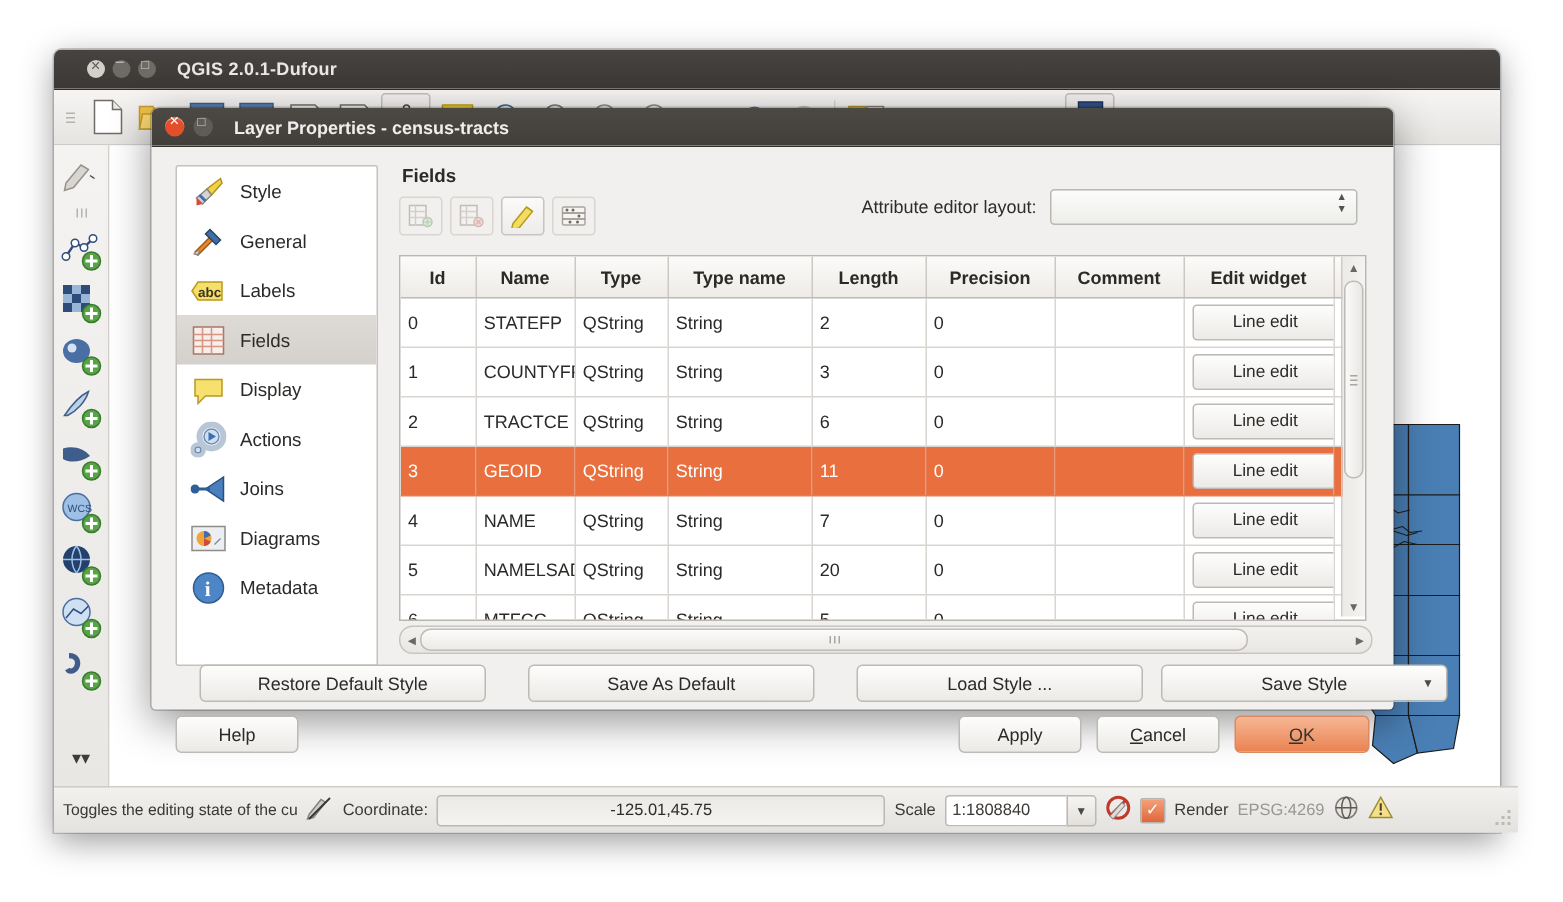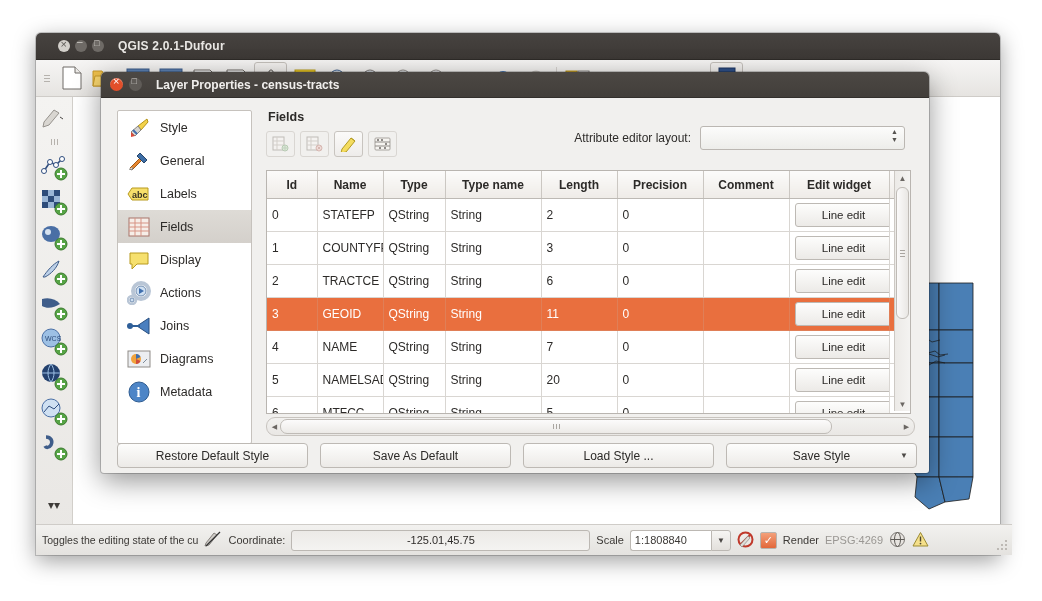--- a/index.html
+++ b/index.html
@@ -177,21 +177,21 @@
   .hs-thumb i{ display:block; width:1px; height:5px; background:#a9a5a0; box-shadow:3px 0 0 #a9a5a0, -3px 0 0 #a9a5a0;}
 
   
   .style-row{ position:absolute; left:16px; top:371px; display:flex; gap:12px; }
   .btn{
     border:1px solid #bdb9b4; border-radius:4px;
     background:linear-gradient(#fdfdfc,#eceae7);
     font-size:12px; color:#2c2a28; display:flex; align-items:center; justify-content:center;
     height:23px;
   }
-  .btn.wide{ width:189px; }
+  .btn.wide{ width:189px;margin-left:16px; }
   .btn.dropdown{ width:189px; position:relative; }
   .btn.dropdown .caret{ position:absolute; right:8px; font-size:8px; color:#4d4a47; }
   .bottom-row{ position:absolute; left:16px; right:16px; top:405px; display:flex; align-items:center; }
   .btn.small{ width:80px; }
   .btn.ok{
     width:88px; border-color:#d98a62;
     background:linear-gradient(#f6b694,#ea8352); color:#35312e;
   }
   .spacer{ flex:1; }
   u { text-decoration: underline; }
@@ -839,15 +839,26 @@
     <div class="style-row">
       <div class="btn wide">Restore Default Style</div>
       <div class="btn wide">Save As Default</div>
       <div class="btn wide">Load Style ...</div>
       <div class="btn dropdown">
         <span>Save Style</span>
         <span class="caret">▼</span>
       </div>
     </div>
 
+    <div class="bottom-row">
+      <div class="btn small">Help</div>
+      <div class="spacer"></div>
+      <div class="btn small" style="margin-right:10px;">Apply</div>
+      <div class="btn small" style="margin-right:10px;">
+          <span><u>C</u><span>ancel</span></span>
+        </div>
+      <div class="btn ok">
+          <span><u>O</u><span>K</span></span>
+        </div>
+    </div>
 
   </div>
 </div>
 
 </body></html>

